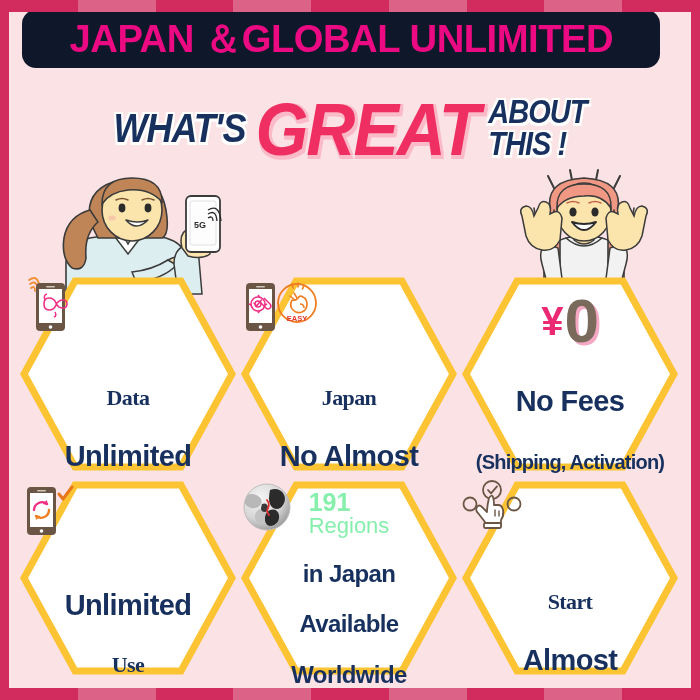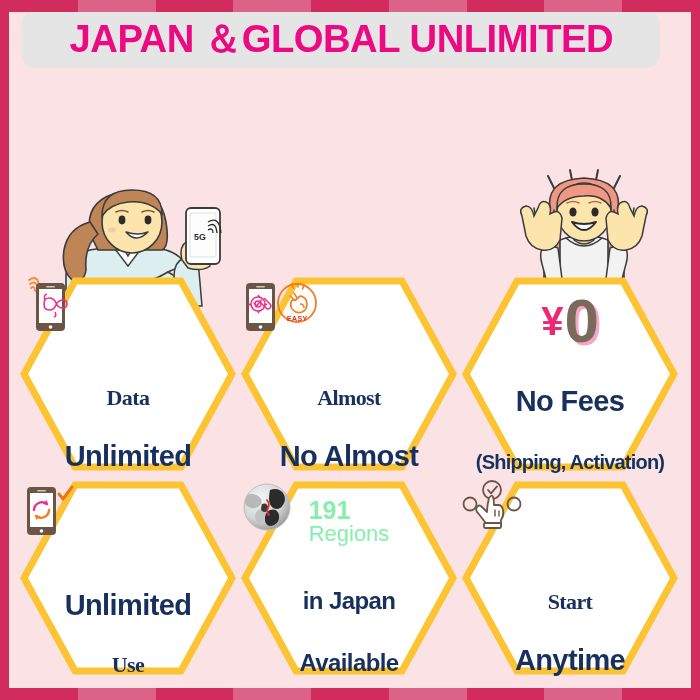--- a/index.html
+++ b/index.html
@@ -37,21 +37,21 @@
     width: 682px; height: 676px;
     background: #fbe2e4;
     z-index: 2;
   }
 
   
   .title-bar {
     position: absolute;
     left: 22px; top: 10px;
     width: 638px; height: 58px;
-    background: #e5e5e5;
+    background: #0f172a;
     border-radius: 14px;
     display: flex;
     align-items: center;
     justify-content: center;
     z-index: 4;
   }
   .title-text {
     color: #ec0a82;
     font-weight: bold;
     font-size: 39px;
@@ -103,21 +103,21 @@
     line-height: 0.96;
     text-shadow: 2px 2px 0 #fff, -2px -2px 0 #fff, 2px -2px 0 #fff, -2px 2px 0 #fff;
     transform: scaleY(1.15);
     white-space: nowrap;
     text-align: left;
   }
   .sh-about span { display: block; }
 
   
   .illus { position: absolute; z-index: 3; }
-  .illus-left  { left: 28px;  top: 188px; text-align: right; }
+  .illus-left  { left: 28px;  top: 176px; text-align: right; }
   .illus-right { left: 484px; top: 168px; }
 
   
   .hex-grid {
     position: absolute;
     left: 9px; top: 276px;
     width: 682px; height: 400px;
     z-index: 4;
   }
   .hex {
@@ -301,20 +301,28 @@
       <path d="M160 46 L154 66 M150 40 L146 62 M140 38 L138 60 M130 42 L130 62" stroke="#3b3b3b" stroke-width="1.5" fill="none" stroke-linecap="round"></path>
       <path d="M162 48 Q166 40 158 38 Q152 38 150 48 L146 40 Q144 32 138 34 Q132 36 134 46 L130 44
                Q124 42 122 50 L124 72 Q130 84 142 82 Q154 80 158 68 Z" fill="#fbe5ad" stroke="#3b3b3b" stroke-width="1.5"></path>
     </svg>
   </div>
 
   <div class="title-bar">
     <div class="title-text">JAPAN ＆GLOBAL UNLIMITED</div>
   </div>
 
+  <div class="sub-head">
+    <div class="sh-whats">WHAT'S</div>
+    <div class="sh-great">GREAT</div>
+    <div class="sh-about">
+      <span>ABOUT</span>
+      <span>THIS  !</span>
+    </div>
+  </div>
 
   <div class="hex-grid">
 
     <div class="hex hex-1">
       <svg width="218" height="196" viewBox="0 0 218 196">
         <polygon points="56,5 162,5 213,98 162,191 56,191 5,98" fill="#ffffff" stroke="#fcc333" stroke-width="7" stroke-linejoin="miter"></polygon>
       </svg>
       <div class="hex-content">
         <div class="hex-icon">
           <svg width="52" height="58" viewBox="0 0 52 58">
@@ -352,21 +360,21 @@
             <path d="M24 22 l6 6 q2 2 0 4 q-2 2 -4 0 l-6 -6" fill="none" stroke="#ef2f84" stroke-width="1.5"></path>
             <path d="M14 27 l2.5 3 l5 -6" fill="none" stroke="#ef2f84" stroke-width="1.5" stroke-linecap="round"></path>
             <circle cx="57" cy="27" r="19" fill="none" stroke="#f07e22" stroke-width="1.8"></circle>
             <path d="M52 8 l1 4 M58 7 l0 4 M64 9 l-1.5 4" stroke="#f07e22" stroke-width="1.6" stroke-linecap="round"></path>
             <path d="M50 20 l5 4 M54 17 l3 5" stroke="#f07e22" stroke-width="1.5" stroke-linecap="round"></path>
             <path d="M52 24 q-3 6 1 10 q4 4 9 2 q5 -2 5 -8 q0 -5 -4 -7 q-3 -2 -5 1 q-2 3 -6 2 z" fill="none" stroke="#f07e22" stroke-width="1.7" stroke-linejoin="round"></path>
             <path d="M60 28 q4 0 4 4" fill="none" stroke="#f07e22" stroke-width="1.5"></path>
             <text x="57" y="45" text-anchor="middle" font-family="'Liberation Sans',sans-serif" font-size="7.5" font-weight="bold" fill="#e0362b">EASY</text>
           </svg>
         </div>
-        <div class="hex-label l-small">Almost</div>
+        <div class="hex-label l-small">Japan</div>
         <div class="hex-label l-big">No Almost</div>
       </div>
     </div>
 
     <div class="hex hex-3">
       <svg width="218" height="196" viewBox="0 0 218 196">
         <polygon points="56,5 162,5 213,98 162,191 56,191 5,98" fill="#ffffff" stroke="#fcc333" stroke-width="7" stroke-linejoin="miter"></polygon>
       </svg>
       <div class="hex-content">
         <div class="yen-row">
@@ -429,20 +437,21 @@
             <path d="M27 20 q3 4 1 8 q-2 4 1 7" fill="none" stroke="#e03030" stroke-width="1.8" stroke-linecap="round"></path>
             <circle cx="27" cy="27" r="23" fill="none" stroke="#bdbdbd" stroke-width="1"></circle>
           </svg>
           <div class="regions-txt">
             <div class="regions-num">191</div>
             <div class="regions-word">Regions</div>
           </div>
         </div>
         <div class="hex-label l-mid">in Japan</div>
         <div class="hex-label l-mid">Available</div>
+        <div class="hex-label l-mid">Worldwide</div>
       </div>
     </div>
 
     <div class="hex hex-6">
       <svg width="218" height="196" viewBox="0 0 218 196">
         <polygon points="56,5 162,5 213,98 162,191 56,191 5,98" fill="#ffffff" stroke="#fcc333" stroke-width="7" stroke-linejoin="miter"></polygon>
       </svg>
       <div class="hex-content">
         <div class="hex-icon">
           <svg width="62" height="58" viewBox="0 0 62 58">
@@ -450,18 +459,18 @@
             <circle cx="53" cy="24" r="6.5" fill="none" stroke="#6b5646" stroke-width="1.8"></circle>
             <circle cx="31" cy="10" r="9" fill="none" stroke="#6b5646" stroke-width="1.8"></circle>
             <path d="M27 10 l3 3.4 l6 -7" fill="none" stroke="#6b5646" stroke-width="1.8" stroke-linecap="round" stroke-linejoin="round"></path>
             <path d="M28 18 q-2 8 -2 14 l-5 -5 q-3 -3 -5 0 q-2 3 1 6 l7 9 l0 4 l16 0 l0 -6 q3 -4 2 -10
                      q-1 -5 -5 -5 l-4 0 q0 -5 -1 -8 q-1 -3 -4 1 z" fill="#ffffff" stroke="#6b5646" stroke-width="1.8" stroke-linejoin="round"></path>
             <path d="M34 30 l0 6 M38 31 l0 5 M42 33 l0 3" stroke="#6b5646" stroke-width="1.4" stroke-linecap="round"></path>
             <rect x="23" y="43" width="17" height="5" rx="1.2" fill="#ffffff" stroke="#6b5646" stroke-width="1.8"></rect>
           </svg>
         </div>
         <div class="hex-label l-small">Start</div>
-        <div class="hex-label l-big">Anytime</div>
+        <div class="hex-label l-big">Almost</div>
       </div>
     </div>
 
   </div>
 </div>
 
 </body></html>

